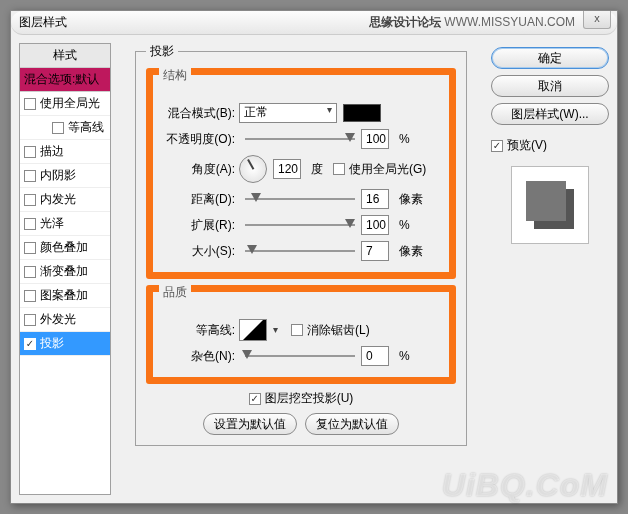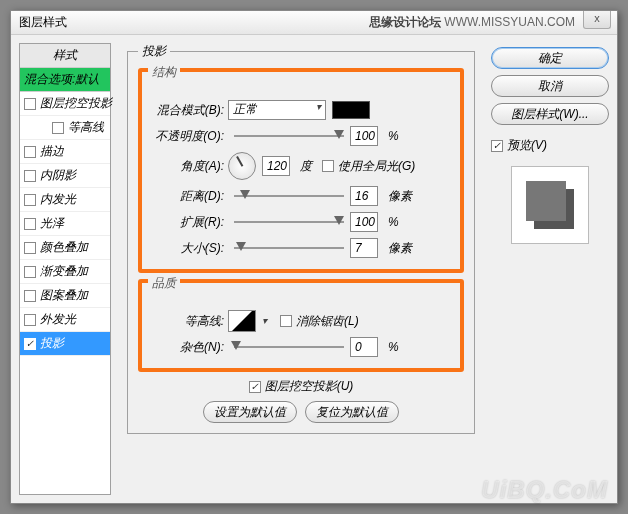--- a/index.html
+++ b/index.html
@@ -1,36 +1,36 @@
 <!DOCTYPE html>
 <html><head>
 <meta charset="utf-8">
 <style>
 * { box-sizing: border-box; font-family: "Microsoft YaHei", Tahoma, sans-serif; font-size: 12px; }
 body { margin: 0; background: #888; width: 628px; height: 514px; overflow: hidden; position: relative; }
 .window { position: absolute; left: 10px; top: 10px; width: 608px; height: 494px; background: #f0f0f0; border: 1px solid #888; box-shadow: 2px 2px 8px rgba(0,0,0,0.4); }
-.titlebar { height: 24px; background: linear-gradient(#fdfdfd,#e7e7e7); border-bottom: 1px solid #ccc; display: flex; align-items: center; padding: 0 4px; position: relative; }
+.titlebar { height: 24px; background: linear-gradient(#fdfdfd,#e7e7e7); border-bottom: 1px solid #ccc; display: flex; align-items: center; padding: 0 4px; position: relative; border-radius: 12px; }
 .titlebar .title { flex: 0 0 auto; padding-left: 4px; }
 .titlebar .site { position: absolute; right: 42px; color: #666; font-size: 11px; }
 .titlebar .site b { color: #444; }
 .titlebar .close { position: absolute; right: 6px; top: 0; width: 28px; height: 18px; border: 1px solid #aaa; border-top: none; border-radius: 0 0 3px 3px; background: linear-gradient(#f4f4f4,#ddd); text-align: center; line-height: 14px; cursor: pointer; font-size: 11px; color: #555; }
-.content { position: absolute; top: 24px; bottom: 0; left: 0; right: 0; padding: 8px; display: flex; gap: 16px; font-style: italic; }
+.content { position: absolute; top: 24px; bottom: 0; left: 0; right: 0; padding: 8px; display: flex; gap: 24px; }
 .sidebar { width: 92px; border: 1px solid #a0a0a0; background: #fff; }
 .sidebar .hdr { background: #e8e8e8; border-bottom: 1px solid #ccc; text-align: center; padding: 3px 0; }
-.sidebar .sub { background: #22c55e; border-bottom: 1px solid #ccc; padding: 3px 4px; white-space: nowrap; }
+.sidebar .sub { background: #be185d; border-bottom: 1px solid #ccc; padding: 3px 4px; white-space: nowrap; }
 .sidebar .item { display: flex; align-items: center; padding: 3px 4px; border-bottom: 1px solid #eee; cursor: pointer; white-space: nowrap; }
 .sidebar .item.indent { padding-left: 32px; }
 .sidebar .item.sel { background: #3399ff; color: #fff; }
 .cb { width: 12px; height: 12px; border: 1px solid #888; background: #fff; margin-right: 4px; flex-shrink: 0; display: inline-flex; align-items: center; justify-content: center; font-size: 10px; line-height: 10px; color: #333; }
 .cb.on::before { content: "✓"; }
 .sidebar .item.sel .cb { border-color: #fff; }
 .center { flex: 1; position: relative; }
 fieldset { border: 1px solid #a0a0a0; margin: 0 0 8px 0; padding: 8px 10px 10px 10px; }
 legend { padding: 0 4px; }
-.inner { border: 4px solid #f97316; border-radius: 3px; padding: 10px 8px 8px 8px; margin-bottom: 6px; }
+.inner { border: 7px solid #f97316; border-radius: 3px; padding: 10px 8px 8px 8px; margin-bottom: 6px; }
 .inner-title { position: relative; top: -18px; left: -2px; background: #f0f0f0; display: inline-block; padding: 0 4px; margin-bottom: -10px; color: #555; }
 .row { display: flex; align-items: center; height: 26px; }
 .lbl { width: 78px; text-align: right; padding-right: 4px; white-space: nowrap; }
 .combo { flex: 0 0 98px; height: 20px; border: 1px solid #888; background: #fff; display: flex; align-items: flex-start; padding: 0 4px; position: relative; }
 .combo::after { content: "▾"; position: absolute; right: 4px; font-size: 10px; color: #444; }
 .swatch { width: 38px; height: 18px; background: #000; border: 1px solid #555; margin-left: 6px; }
 .slider { flex: 0 0 110px; height: 16px; position: relative; margin: 0 6px; }
 .slider .track { position: absolute; top: 7px; left: 0; right: 0; height: 2px; background: #999; }
 .slider .thumb { position: absolute; top: 2px; width: 0; height: 0; border-left: 5px solid transparent; border-right: 5px solid transparent; border-top: 9px solid #666; }
 .num { width: 28px; height: 20px; border: 1px solid #888; background: #fff; text-align: left; padding: 0 4px; display: flex; align-items: center; }
@@ -41,40 +41,40 @@
 .cswatch::after { content: "▾"; position: absolute; right: -12px; top: 4px; font-size: 10px; color: #444; }
 .btn { height: 22px; border: 1px solid #8a8a8a; border-radius: 11px; background: linear-gradient(#fdfdfd,#e3e3e3); padding: 0 10px; display: inline-flex; align-items: center; justify-content: center; cursor: pointer; }
 .btn.primary { border-color: #4a90d9; box-shadow: 0 0 0 1px #a8ccee inset; }
 .btnrow { display: flex; gap: 8px; justify-content: center; margin-top: 6px; }
 .rightcol { width: 118px; display: flex; flex-direction: column; gap: 6px; padding-top: 4px; }
 .rightcol .btn { width: 100%; }
 .preview { border: 1px solid #bbb; background: #fff; width: 78px; height: 78px; margin: 6px auto 0 auto; position: relative; }
 .preview .sh { position: absolute; left: 22px; top: 22px; width: 40px; height: 40px; background: #555; }
 .preview .fg { position: absolute; left: 14px; top: 14px; width: 40px; height: 40px; background: #777; }
 .previewChk { display: flex; align-items: center; margin-top: 6px; justify-content: flex-start; }
-.watermark { position: absolute; right: 20px; bottom: 10px; font-size: 24px; color: rgba(255,255,255,0.55); font-style: italic; font-weight: bold; letter-spacing: 1px; pointer-events: none; text-shadow: 0 0 2px rgba(0,0,0,0.25); }
+.watermark { position: absolute; right: 20px; bottom: 10px; font-size: 32px; color: rgba(255,255,255,0.55); font-style: italic; font-weight: bold; letter-spacing: 1px; pointer-events: none; text-shadow: 0 0 2px rgba(0,0,0,0.25); }
 </style>
 </head>
 <body>
 
 <div class="window">
   <div class="titlebar">
     <span class="title">图层样式</span>
     <span class="site"><b>思缘设计论坛</b> <span>WWW.MISSYUAN.COM</span></span>
     <div class="close">x</div>
   </div>
   <div class="content">
 
     <div class="sidebar">
       <div class="hdr">样式</div>
       <div class="sub">混合选项:默认</div>
       <div id="sb-items">
           <div class="item">
             <span class="cb"></span>
-            <span>图层挖空投影</span>
+            <span>使用全局光</span>
           </div>
           <div class="item indent">
             <span class="cb"></span>
             <span>等高线</span>
           </div>
           <div class="item">
             <span class="cb"></span>
             <span>描边</span>
           </div>
           <div class="item">

